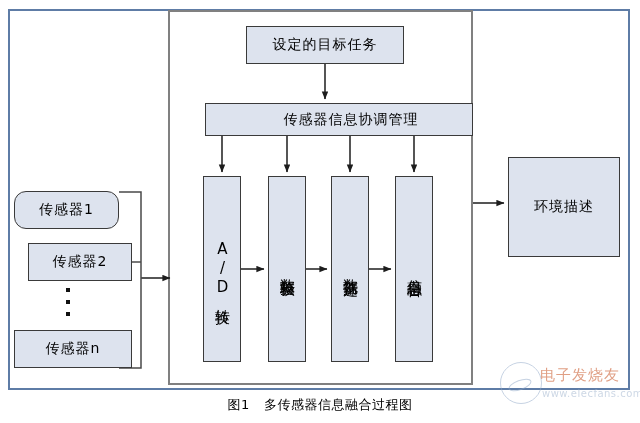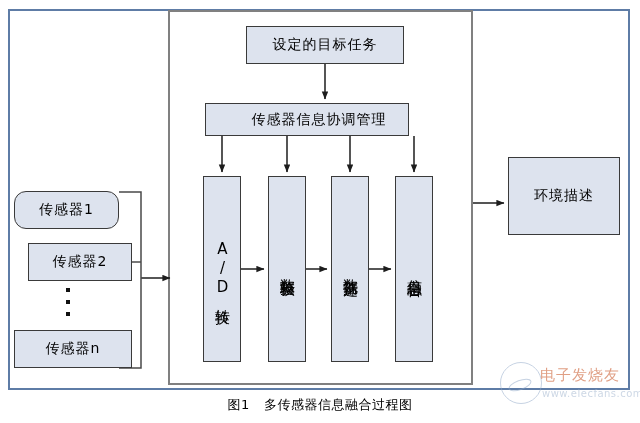--- a/index.html
+++ b/index.html
@@ -31,31 +31,31 @@
   }
   .node.h{font-size:14px;letter-spacing:1px;}
   
   .node.v{
     font-size:15px;letter-spacing:1px;
     writing-mode:vertical-rl;text-orientation:upright;
   }
 
   
   #node-target-task   {left:246px;top:26px;width:158px;height:38px;}
-  #node-coordination  {left:205px;top:103px;width:204px;height:33px;padding-left:24px;}
+  #node-coordination  {left:205px;top:103px;width:268px;height:33px;padding-left:24px;}
 
   #node-ad            {left:203px;top:176px;width:38px;height:186px;}
   #node-verify        {left:268px;top:176px;width:38px;height:186px;}
   #node-filter        {left:331px;top:176px;width:38px;height:186px;}
   #node-fusion        {left:395px;top:176px;width:38px;height:186px;}
 
   #node-sensor-1      {left:14px;top:191px;width:105px;height:38px;border-radius:12px;}
   #node-sensor-2      {left:28px;top:243px;width:104px;height:38px;}
   #node-sensor-n      {left:14px;top:330px;width:118px;height:38px;}
-  #node-environment   {left:508px;top:157px;width:112px;height:78px;}
+  #node-environment   {left:508px;top:157px;width:112px;height:100px;}
 
   
   .vdots{
     position:absolute;left:60px;top:288px;width:16px;height:28px;
     display:flex;flex-direction:column;justify-content:space-between;
     align-items:center;
   }
   .vdots i{display:block;width:4px;height:4px;background:#111;}
 
   

